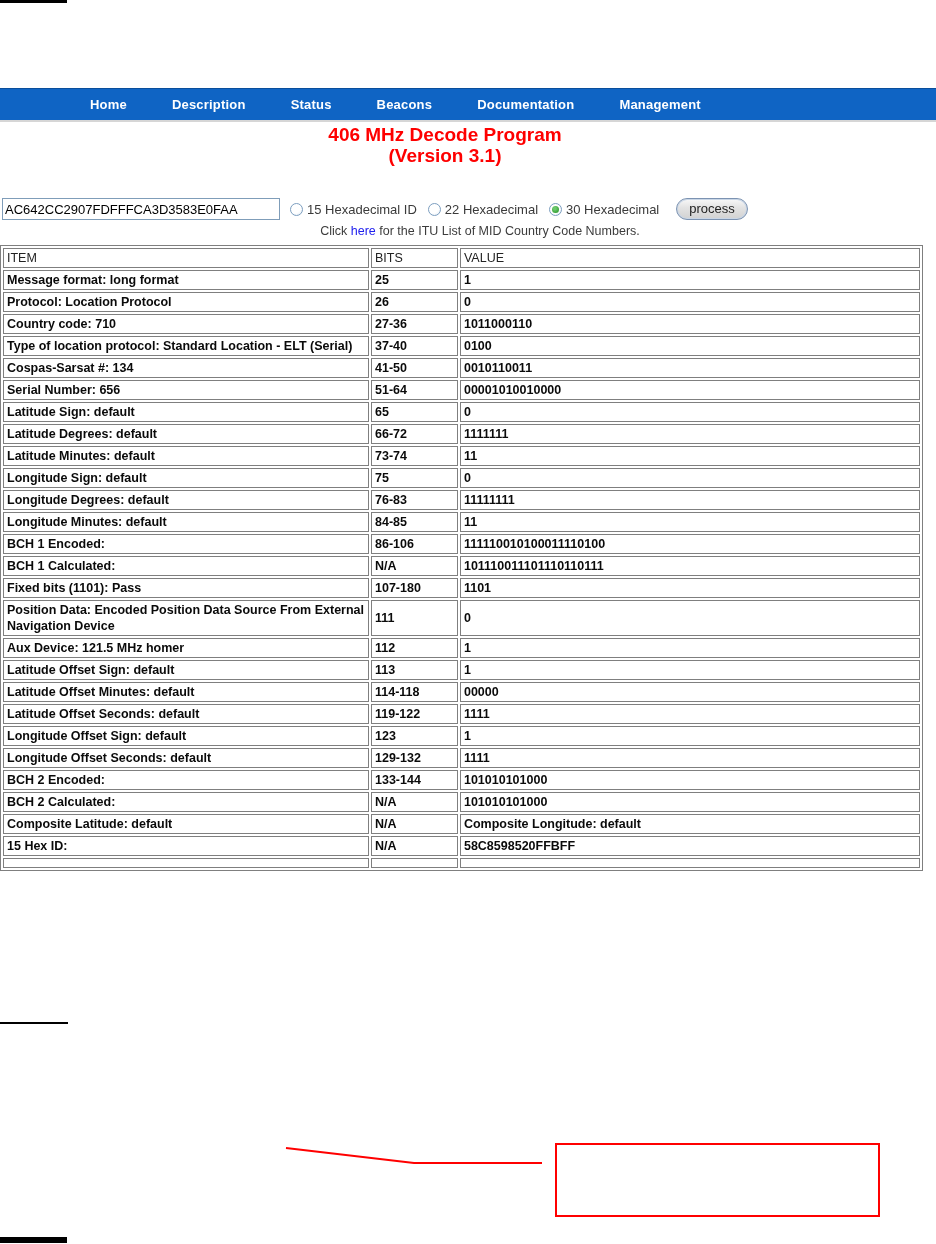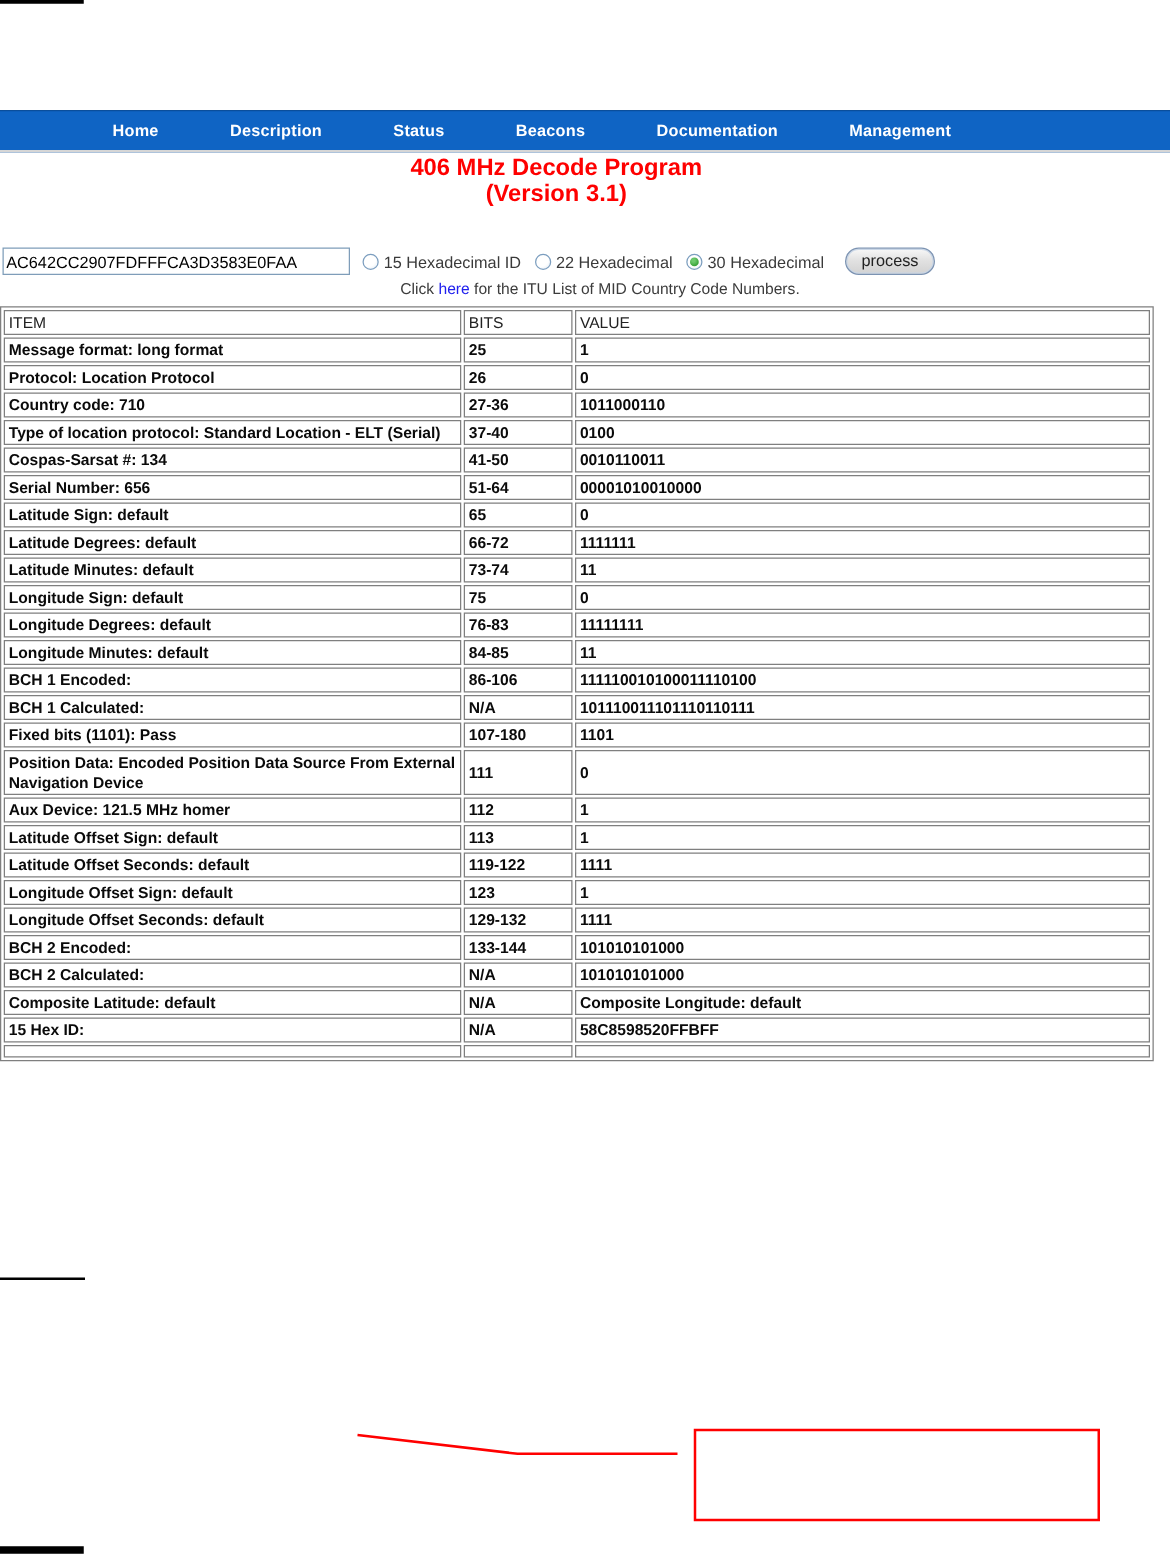--- a/index.html
+++ b/index.html
@@ -17,21 +17,21 @@
   .mark-bottom{left:0;top:1237px;width:67px;height:6px;}
 
   
   .navbar{
     position:absolute;left:0;top:88px;width:936px;height:34px;
     background:#0f64c4;
     border-top:1px solid #0a4e9b;
     border-bottom:2px solid #d6d6d6;
     box-sizing:border-box;
     display:flex;align-items:center;
-    padding-left:90px;gap:57px;
+    padding-left:90px;gap:45px;
   }
   .nav-item{
     color:#ffffff;font-weight:bold;font-size:13px;
     letter-spacing:.2px;cursor:pointer;white-space:nowrap;
   }
 
   
   .title-wrap{
     position:absolute;left:0;top:124px;width:890px;
     text-align:center;color:#fe0000;font-weight:bold;
@@ -251,20 +251,25 @@
           <td>Aux Device: 121.5 MHz homer</td>
           <td>112</td>
           <td>1</td>
         </tr>
         <tr class="data">
           <td>Latitude Offset Sign: default</td>
           <td>113</td>
           <td>1</td>
         </tr>
         <tr class="data">
+          <td>Latitude Offset Minutes: default</td>
+          <td>114-118</td>
+          <td>00000</td>
+        </tr>
+        <tr class="data">
           <td>Latitude Offset Seconds: default</td>
           <td>119-122</td>
           <td>1111</td>
         </tr>
         <tr class="data">
           <td>Longitude Offset Sign: default</td>
           <td>123</td>
           <td>1</td>
         </tr>
         <tr class="data">

